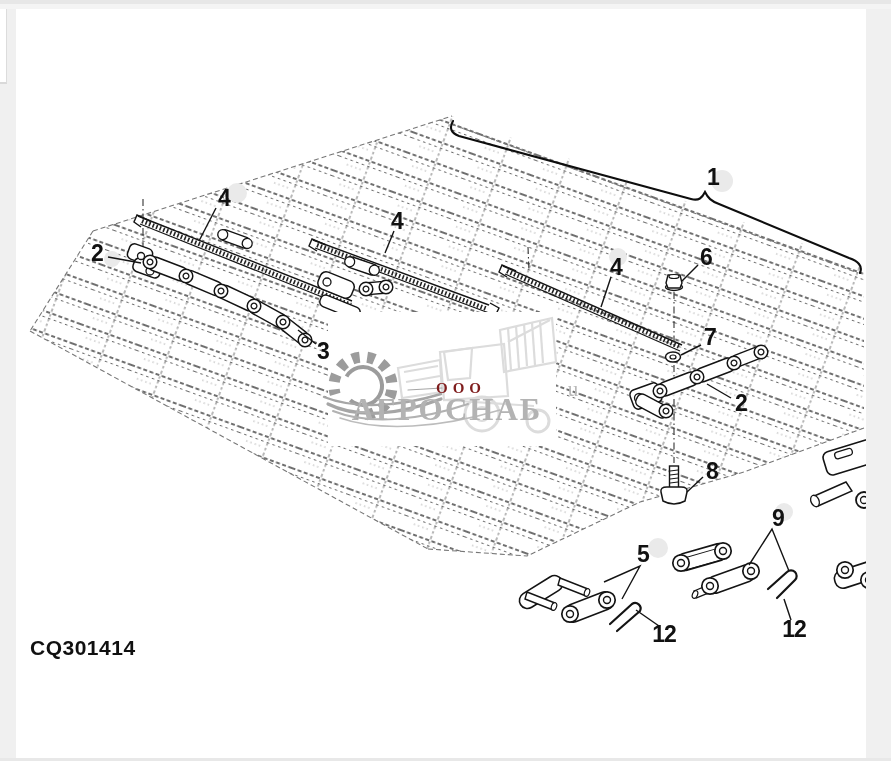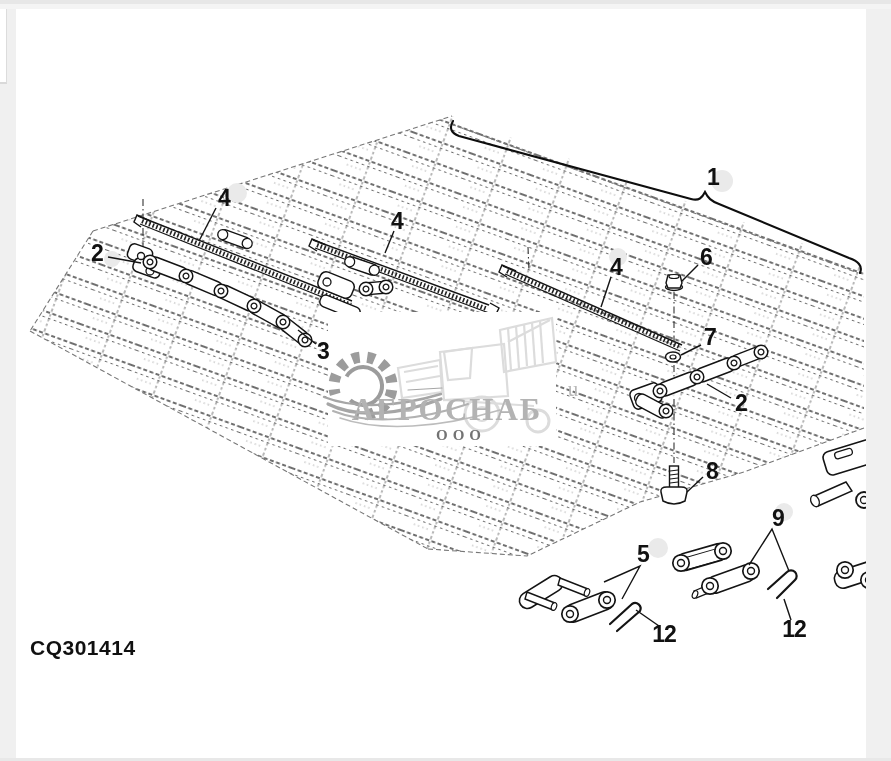--- a/index.html
+++ b/index.html
@@ -14,21 +14,21 @@
   .corner-box{position:absolute;left:0;top:9px;width:6px;height:73px;background:#fff;
               border-right:1px solid #dcdcdc;border-bottom:2px solid #d9d9d9;z-index:7;}
   
   svg.diagram{position:absolute;left:0;top:0;z-index:1;}
   
   .co{position:absolute;z-index:4;font-weight:bold;font-size:23px;color:#111;
       transform:translate(-50%,-50%);letter-spacing:-1px;}
   
   .wm-ooo{position:absolute;z-index:3;left:461px;top:388px;transform:translate(-50%,-50%);
           font-family:"Liberation Serif",serif;font-weight:bold;font-size:15px;
-          letter-spacing:5px;color:#737373;margin-top:47px;}
+          letter-spacing:5px;color:#7f1d1d;}
   .wm-name{position:absolute;z-index:3;left:447px;top:410px;transform:translate(-50%,-50%);
            font-family:"Liberation Serif",serif;font-weight:bold;font-size:31px;
            letter-spacing:2px;color:#b3b3b3;white-space:nowrap;}
   .wm-ghost{position:absolute;z-index:2;left:573px;top:389px;transform:translate(-50%,-50%);
             font-family:"Liberation Serif",serif;font-size:21px;color:#b9b9b9;}
   .drawing-code{position:absolute;z-index:4;left:30px;top:636px;font-weight:bold;
                 font-size:21px;color:#101010;letter-spacing:.5px;}
 </style>
 </head>
 <body>

